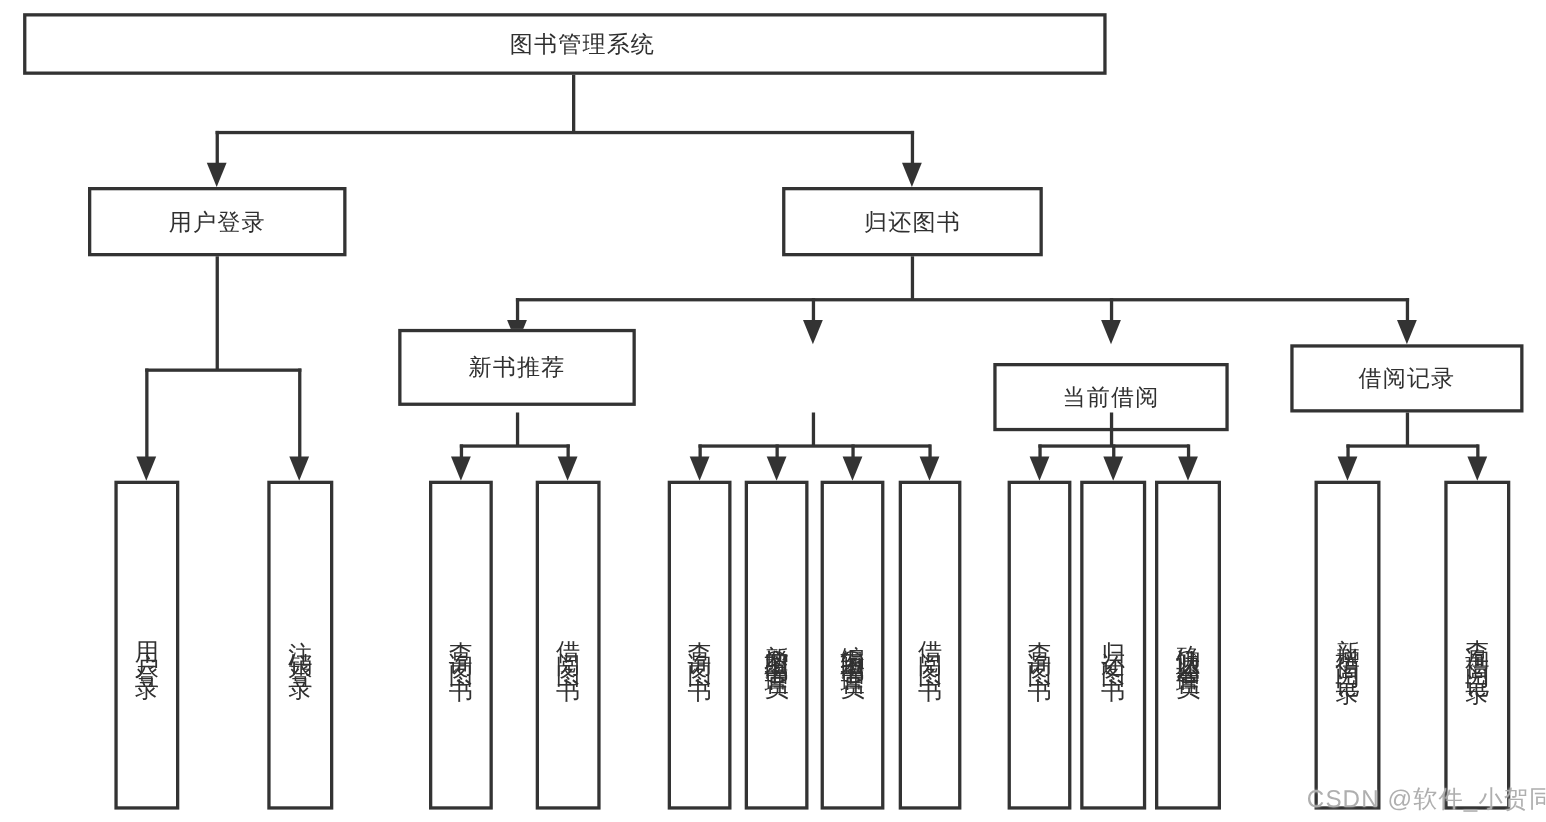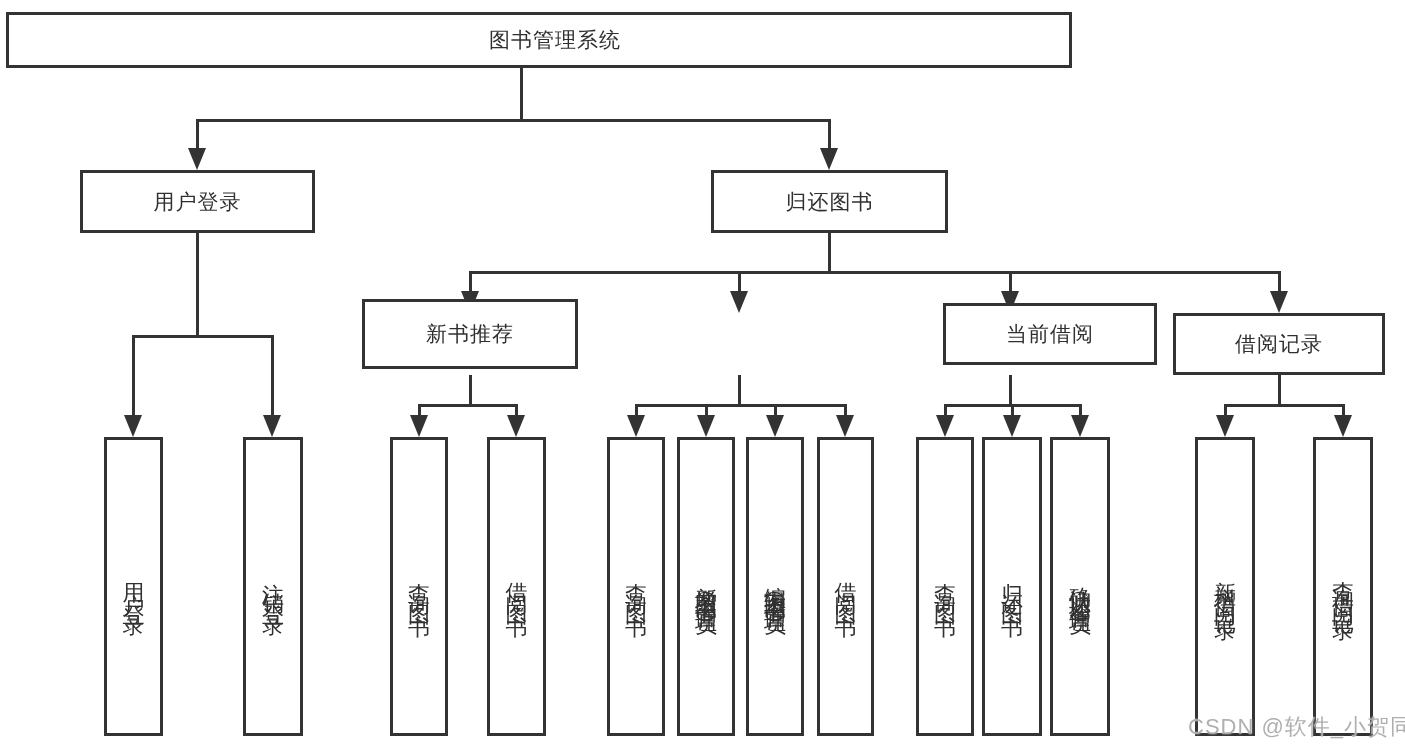--- a/index.html
+++ b/index.html
@@ -51,21 +51,21 @@
     z-index:10;
     text-shadow:0 0 2px rgba(255,255,255,0.8);
     white-space:nowrap;
   }
 </style>
 </head>
 <body>
 
 <div class="stage">
 
-  <div class="box" style="left:6px;top:12px;width:1066px;height:56px;padding-left:32px;">
+  <div class="box" style="left:21px;top:12px;width:985px;height:56px;padding-left:32px;">
     <span>图书管理系统</span>
   </div>
 
   <div class="vline" style="left:520px;top:68px;height:52px;"></div>
   <div class="hline" style="left:196px;top:119px;width:635px;"></div>
   <div class="vline" style="left:196px;top:119px;height:31px;"></div>
   <div class="arw" style="left:188px;top:148px;"></div>
   <div class="vline" style="left:828px;top:119px;height:31px;"></div>
   <div class="arw" style="left:820px;top:148px;"></div>
 
@@ -90,21 +90,21 @@
   <div class="vline" style="left:738px;top:271px;height:22px;"></div>
   <div class="arw" style="left:730px;top:291px;"></div>
   <div class="vline" style="left:1009px;top:271px;height:22px;"></div>
   <div class="arw" style="left:1001px;top:291px;"></div>
   <div class="vline" style="left:1278px;top:271px;height:22px;"></div>
   <div class="arw" style="left:1270px;top:291px;"></div>
 
   <div class="box" style="left:362px;top:299px;width:216px;height:70px;">
     <span>新书推荐</span>
   </div>
-  <div class="box" style="left:903px;top:303px;width:214px;height:62px;margin-left:40px;">
+  <div class="box" style="left:903px;top:330px;width:214px;height:62px;">
     <span>当前借阅</span>
   </div>
   <div class="box" style="left:1173px;top:313px;width:212px;height:62px;">
     <span>借阅记录</span>
   </div>
 
   <div class="vline" style="left:469px;top:375px;height:30px;"></div>
   <div class="hline" style="left:418px;top:404px;width:100px;"></div>
   <div class="vline" style="left:418px;top:404px;height:13px;"></div>
   <div class="arw" style="left:410px;top:415px;"></div>

